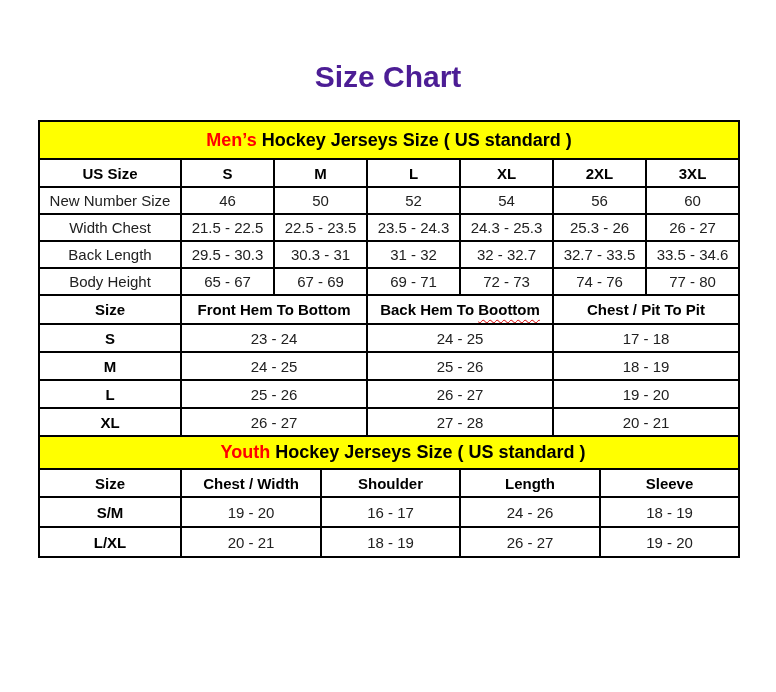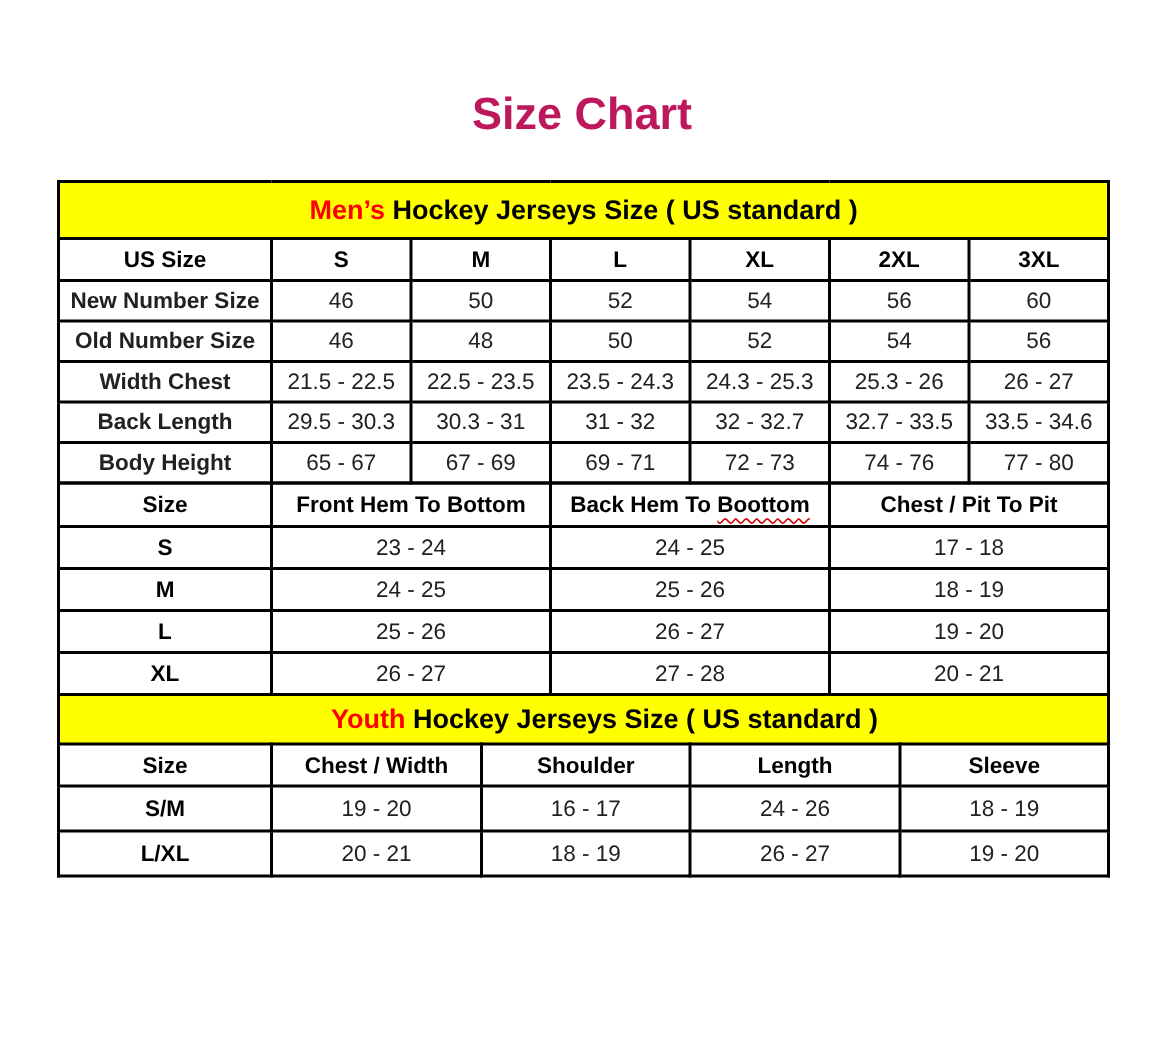--- a/index.html
+++ b/index.html
@@ -14,21 +14,21 @@
     font-family: "Liberation Sans", sans-serif;
     box-sizing: border-box;
     overflow: hidden;
   }
   .title {
     margin: 0;
     padding-top: 60px;
     text-align: center;
     font-size: 30px;
     font-weight: 700;
-    color: #be185d;
+    color: #4c1d95;
     letter-spacing: 0px;
   }
   .tables {
     width: 700px;
     margin: 26px auto 0 auto;
   }
   table.size-table {
     width: 700px;
     border-collapse: collapse;
     table-layout: fixed;
@@ -62,21 +62,21 @@
   .men th   { height: 26px; }
   .women th { height: 27px; }
   .youth th { height: 26px; }
   td.val {
     font-size: 15px;
     font-weight: 400;
     color: #212121;
   }
   td.rowlabel {
     font-size: 15px;
-    font-weight: 700;
+    font-weight: 400;
     color: #212121;
   }
   td.rowlabel-bold {
     font-size: 15px;
     font-weight: 700;
     color: #000000;
   }
   .men  td.val, .men  td.rowlabel { height: 25px; }
   .women td.val, .women td.rowlabel-bold { height: 26px; }
   .youth td.val, .youth td.rowlabel-bold { height: 28px; }
@@ -120,29 +120,20 @@
         <th>3XL</th>
       </tr>
       <tr>
         <td class="rowlabel">New Number Size</td>
         <td class="val">46</td>
         <td class="val">50</td>
         <td class="val">52</td>
         <td class="val">54</td>
         <td class="val">56</td>
         <td class="val">60</td>
-      </tr>
-      <tr>
-        <td class="rowlabel">Old Number Size</td>
-        <td class="val">46</td>
-        <td class="val">48</td>
-        <td class="val">50</td>
-        <td class="val">52</td>
-        <td class="val">54</td>
-        <td class="val">56</td>
       </tr>
       <tr>
         <td class="rowlabel">Width Chest</td>
         <td class="val">21.5 - 22.5</td>
         <td class="val">22.5 - 23.5</td>
         <td class="val">23.5 - 24.3</td>
         <td class="val">24.3 - 25.3</td>
         <td class="val">25.3 - 26</td>
         <td class="val">26 - 27</td>
       </tr>

